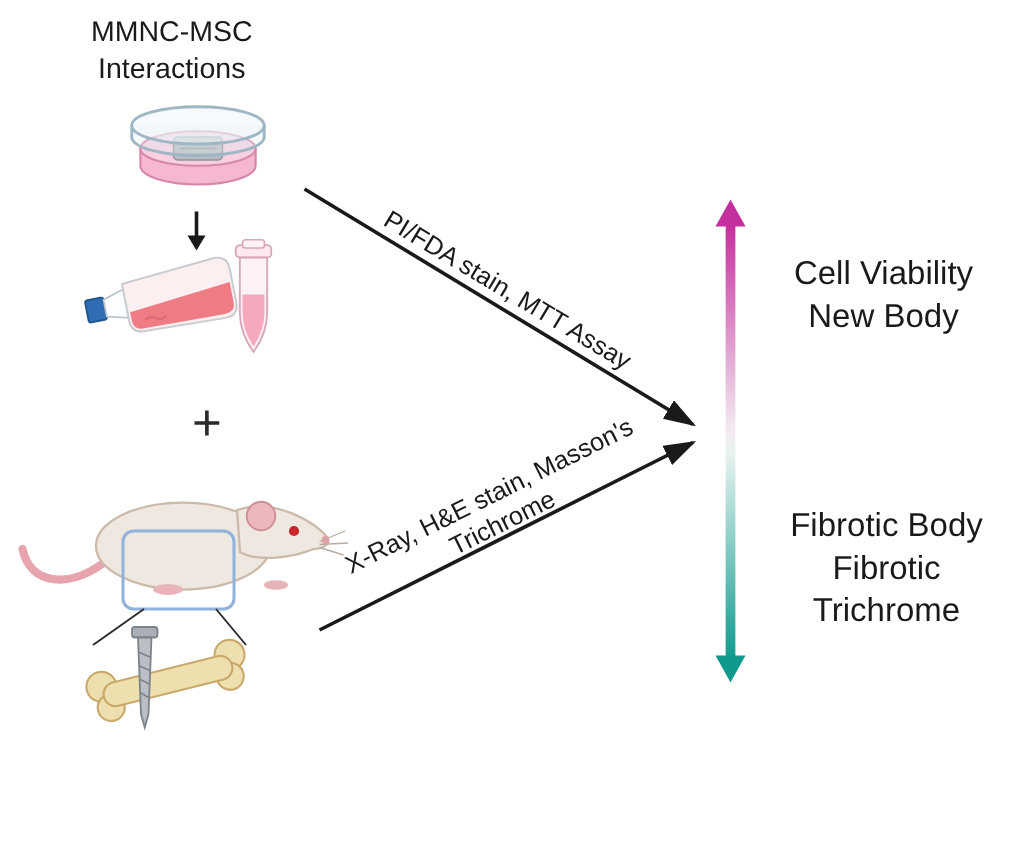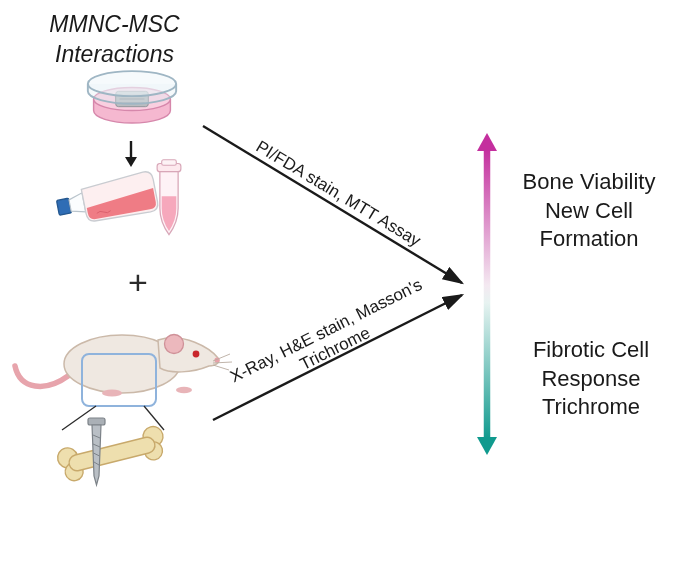--- a/index.html
+++ b/index.html
@@ -3,21 +3,21 @@
 <meta charset="utf-8">
 <style>
   html,body{margin:0;padding:0;background:#ffffff;}
   #canvas{
     position:relative;width:678px;height:572px;background:#ffffff;overflow:hidden;
     font-family:"Liberation Sans", sans-serif;color:#1a1a1a;
   }
   .abs{position:absolute;}
   .txt{text-align:center;line-height:1.3;}
   .line{display:block;}
-  .title{font-size:23px;font-style:italic;}
+  .title{font-size:19px;}
   .big{font-size:22px;}
   .plus{font-size:34px;color:#2b2b2b;}
   .assay{font-size:17px;white-space:nowrap;text-align:center;line-height:1.2;}
   svg{display:block;overflow:visible;}
 </style>
 </head>
 <body>
 
 <div id="canvas">
 
@@ -130,24 +130,23 @@
         <stop offset="0.53" stop-color="#e7f3f1"></stop>
         <stop offset="1" style="stop-color:var(--gradient-bottom,#109a8e)"></stop>
       </linearGradient>
     </defs>
     <line x1="17" y1="14" x2="17" y2="308" stroke="url(#vgrad)" stroke-width="6.5"></line>
     <path d="M17 0 L7 18 L27 18 z" style="fill:var(--gradient-top,#c42f9e)"></path>
     <path d="M17 322 L7 304 L27 304 z" style="fill:var(--gradient-bottom,#109a8e)"></path>
   </svg>
 
   <div class="abs txt big" style="left:505px;top:168px;width:168px;">
-    <span class="line">Bone Viability</span>
-    <span class="line">New Cell</span>
-    <span class="line">Formation</span>
+    <span class="line">Cell Viability</span>
+    <span class="line">New Body</span>
   </div>
 
   <div class="abs txt big" style="left:505px;top:336px;width:172px;">
-    <span class="line">Fibrotic Cell</span>
-    <span class="line">Response</span>
+    <span class="line">Fibrotic Body</span>
+    <span class="line">Fibrotic</span>
     <span class="line">Trichrome</span>
   </div>
 
 </div>
 
 </body></html>

